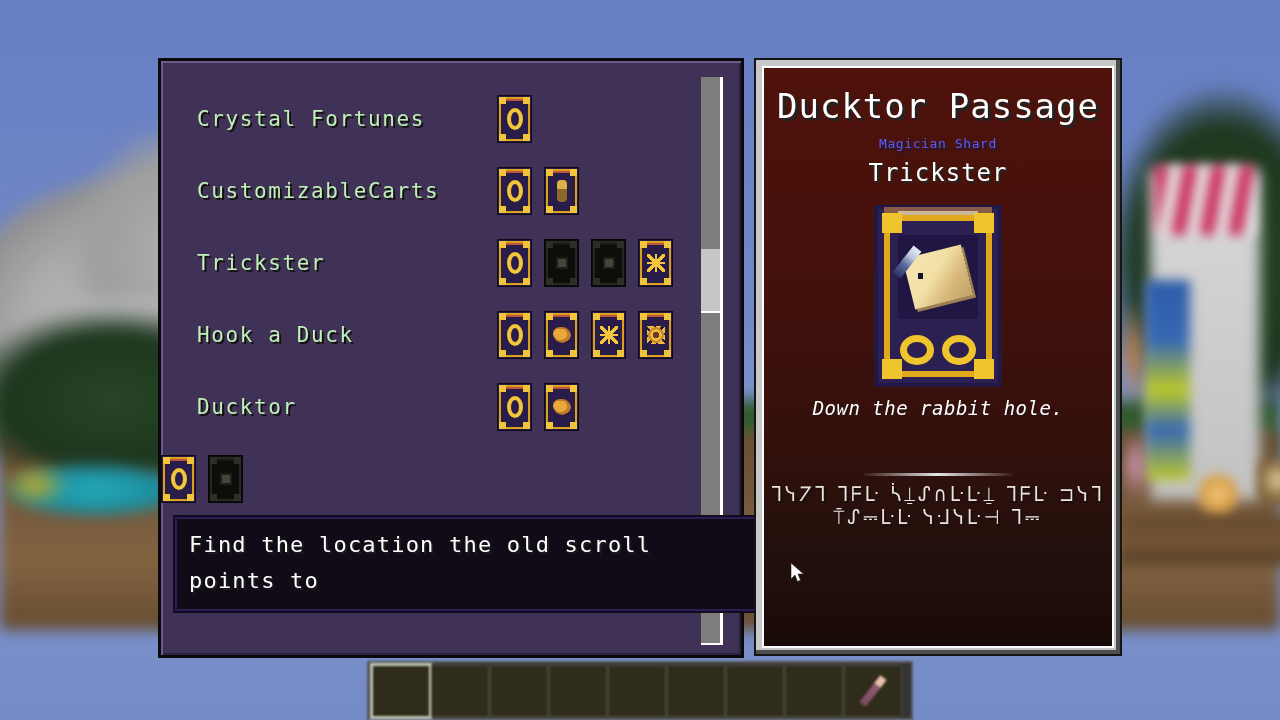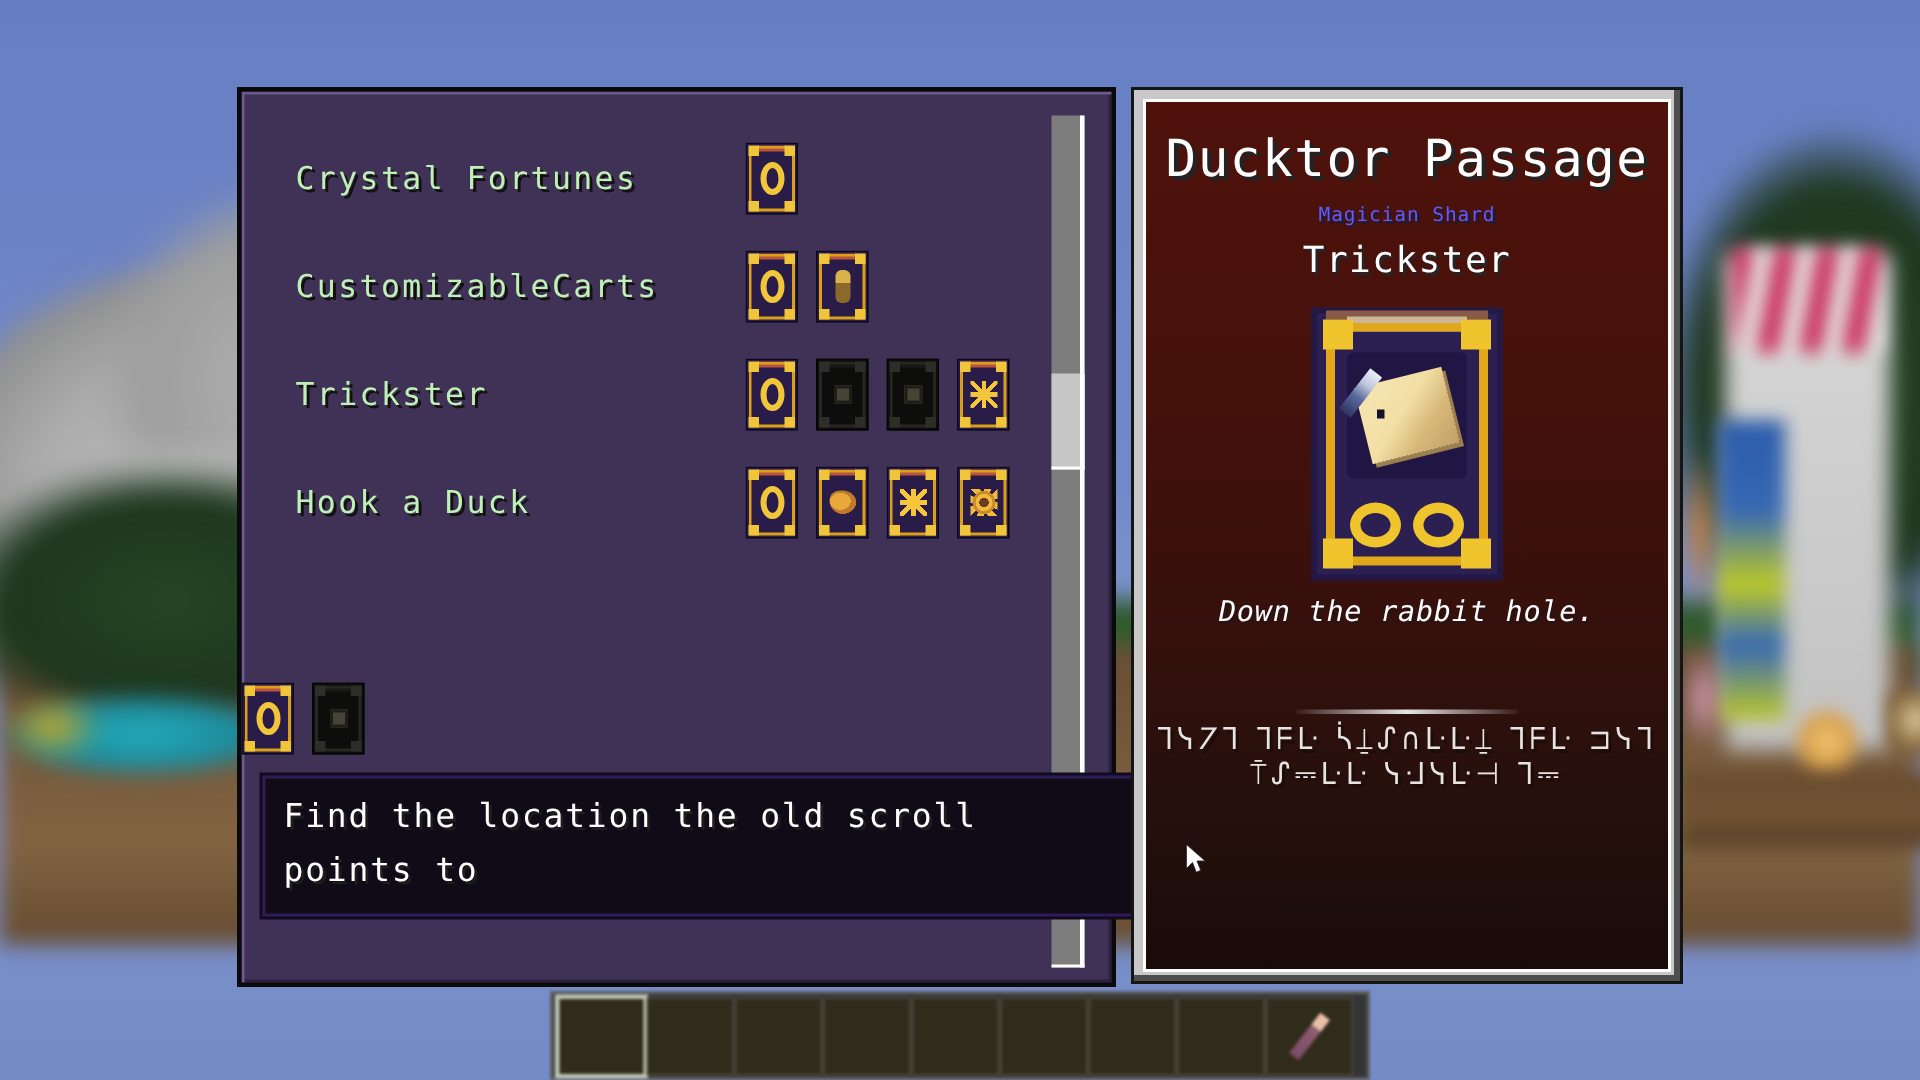--- a/index.html
+++ b/index.html
@@ -433,20 +433,43 @@
             <div class="top-bar"></div>
             <div class="frame"></div>
             <div class="corner c1"></div>
             <div class="corner c2"></div>
             <div class="corner c3"></div>
             <div class="corner c4"></div>
             <div class="glyph g-sun"></div>
           </div>
         </div>
       </div>
+      <div class="row" style="top: 310px;">
+        <div class="row-title">Ducktor</div>
+        <div class="card-strip">
+          <div class="card">
+            <div class="top-bar"></div>
+            <div class="frame"></div>
+            <div class="corner c1"></div>
+            <div class="corner c2"></div>
+            <div class="corner c3"></div>
+            <div class="corner c4"></div>
+            <div class="glyph g-ring"></div>
+          </div>
+          <div class="card">
+            <div class="top-bar"></div>
+            <div class="frame"></div>
+            <div class="corner c1"></div>
+            <div class="corner c2"></div>
+            <div class="corner c3"></div>
+            <div class="corner c4"></div>
+            <div class="glyph g-blob"></div>
+          </div>
+        </div>
+      </div>
       <div class="row" style="top: 382px;">
         <div class="card-strip">
           <div class="card">
             <div class="top-bar"></div>
             <div class="frame"></div>
             <div class="corner c1"></div>
             <div class="corner c2"></div>
             <div class="corner c3"></div>
             <div class="corner c4"></div>
             <div class="glyph g-ring"></div>

